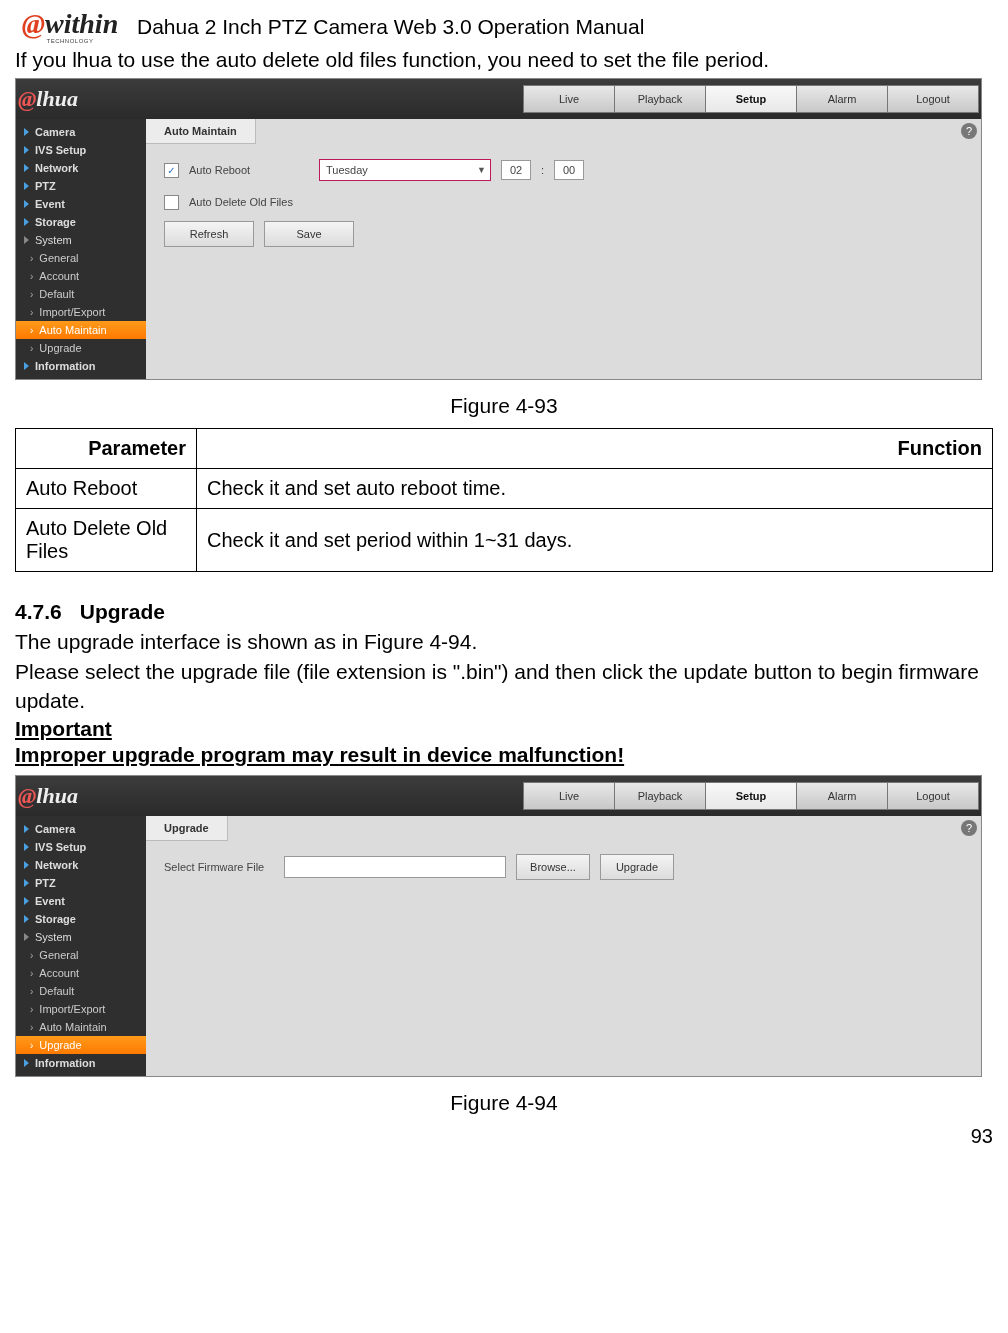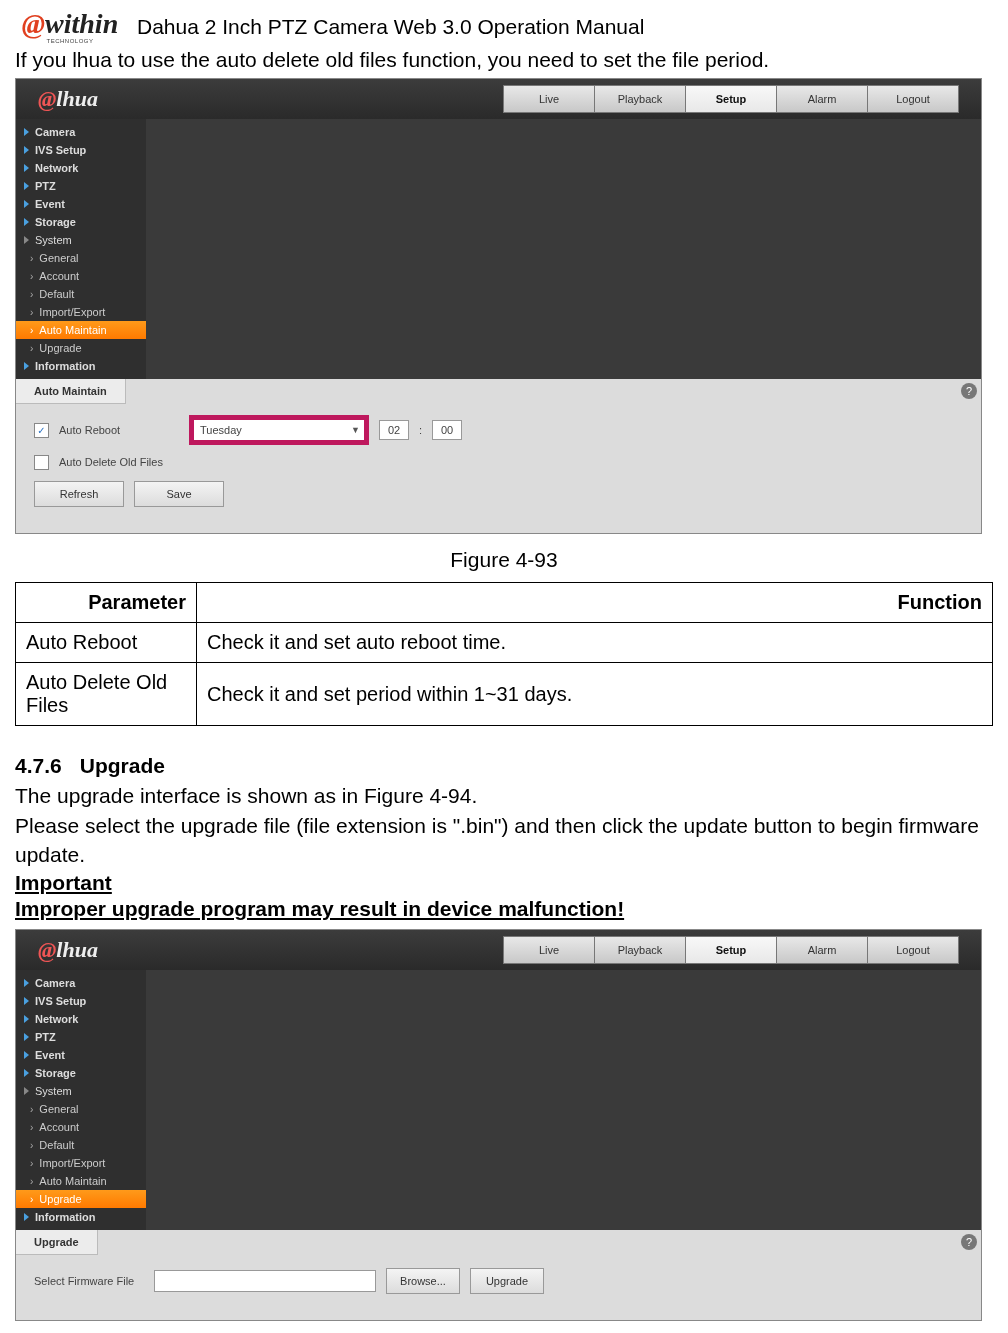--- a/index.html
+++ b/index.html
@@ -66,21 +66,21 @@
     border: 1px solid #888;
     background: #3a3a3a;
     width: 965px;
     font-family: Arial;
   }
   .shot .topbar {
     height: 40px;
     display: flex;
     align-items: center;
     background: linear-gradient(#3c3c3c,#2a2a2a);
-    padding: 0 22px;
+    padding: 0 2px;
     gap: 0;
   }
   .shot .topbar .brand {
     font-family: 'Brush Script MT', cursive;
     font-style: italic;
     font-weight: bold;
     font-size: 22px;
     color: #eee;
     flex: 0 0 150px;
   }
@@ -96,21 +96,21 @@
     font-size: 11px;
     background: linear-gradient(#e8e8e8,#c8c8c8);
     border: 1px solid #777;
     color: #333;
   }
   .shot .topbar .nav-btn.active {
     background: linear-gradient(#f8f8f8,#e8e8e8);
     font-weight: bold;
     color: #111;
   }
-  .shot .body { display: flex; min-height: 260px; flex-direction: column; }
+  .shot .body { display: flex; min-height: 260px; }
   .shot .side {
     width: 130px;
     background: #2f2f2f;
     padding: 4px 0;
   }
   .side-item {
     display: flex;
     align-items: center;
     gap: 6px;
     padding: 3px 8px;
@@ -169,21 +169,21 @@
     border: 1px solid #888;
     background: #fff;
     display: flex; align-items: center; justify-content: center;
     font-size: 10px;
     color: #2a72c4;
   }
   .lbl { width: 120px; }
   .select {
     width: 160px; height: 20px;
     background: #fff;
-    border: 5px solid #be185d;
+    border: 1px solid #be185d;
     display: flex; align-items: center; justify-content: space-between;
     padding: 0 4px 0 6px;
     font-size: 11px;
   }
   .select .arr { font-size: 9px; color: #555; }
   .timebox {
     width: 28px; height: 18px;
     border: 1px solid #999; background: #fff;
     display: flex; align-items: center; justify-content: center;
     font-size: 11px;

